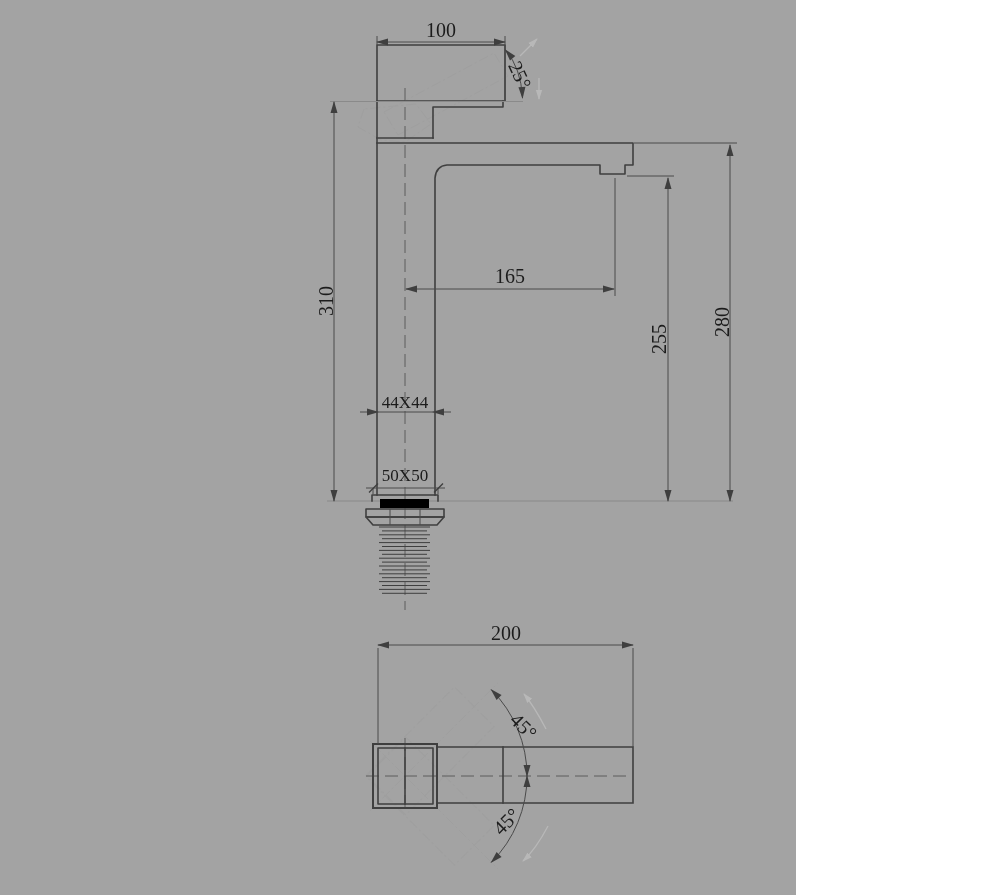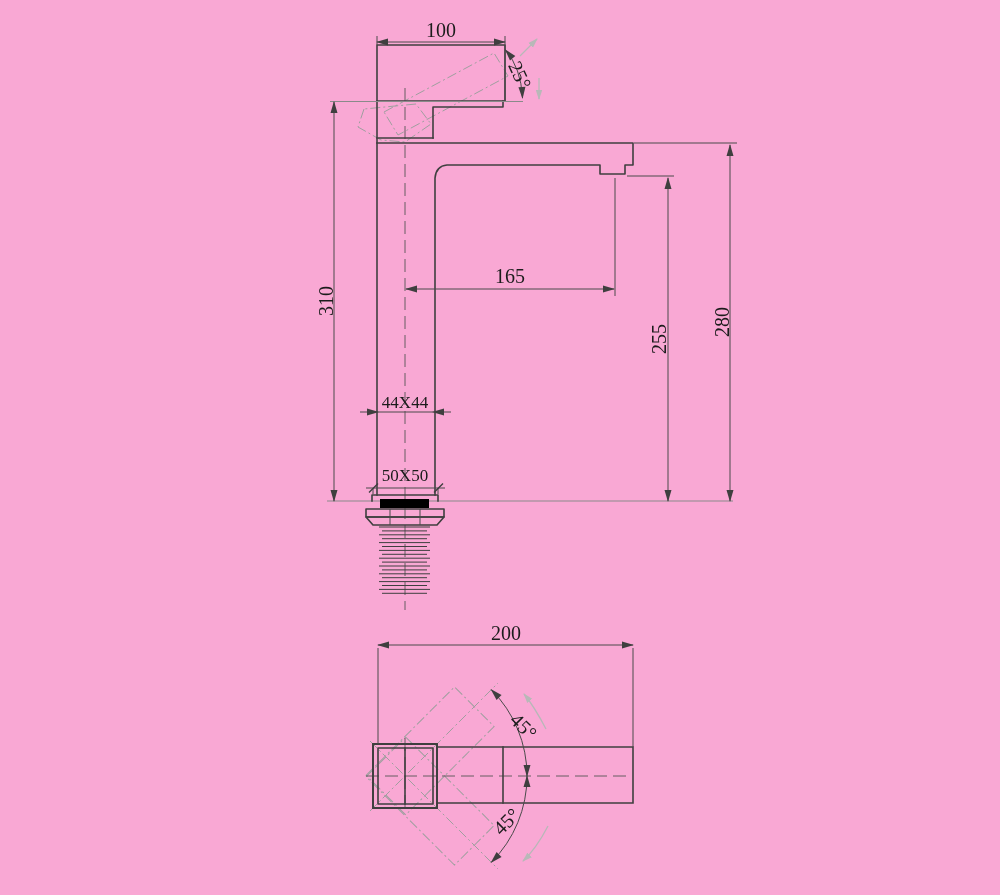--- a/index.html
+++ b/index.html
@@ -1,16 +1,16 @@
 <!DOCTYPE html>
 <html><head>
 <meta charset="utf-8">
 <style>
   html,body{margin:0;padding:0;background:#ffffff;}
-  .stage{position:relative;width:1000px;height:895px;background:#f9a8d4;overflow:hidden;}
+  .stage{position:relative;width:796px;height:895px;background:#a3a3a3;overflow:hidden;}
   svg{display:block;}
   
   .ol{fill:none;stroke:#3f3f3f;stroke-width:1.6;stroke-linejoin:round;stroke-linecap:square;}
   .ol2{fill:none;stroke:#3f3f3f;stroke-width:2;stroke-linejoin:miter;}
   .thin{fill:none;stroke:#4a4a4a;stroke-width:1;}
   .gray{fill:none;stroke:#8a8a8a;stroke-width:1.1;}
   .cl{fill:none;stroke:#555555;stroke-width:0.9;stroke-dasharray:13 6;}
   .ph{fill:none;stroke:#9f9f9f;stroke-width:1;stroke-dasharray:10 3 2 3;}
   .mo{fill:none;stroke:#b8b8b8;stroke-width:1.3;}
   .threads line{stroke:#3f3f3f;stroke-width:1;}

